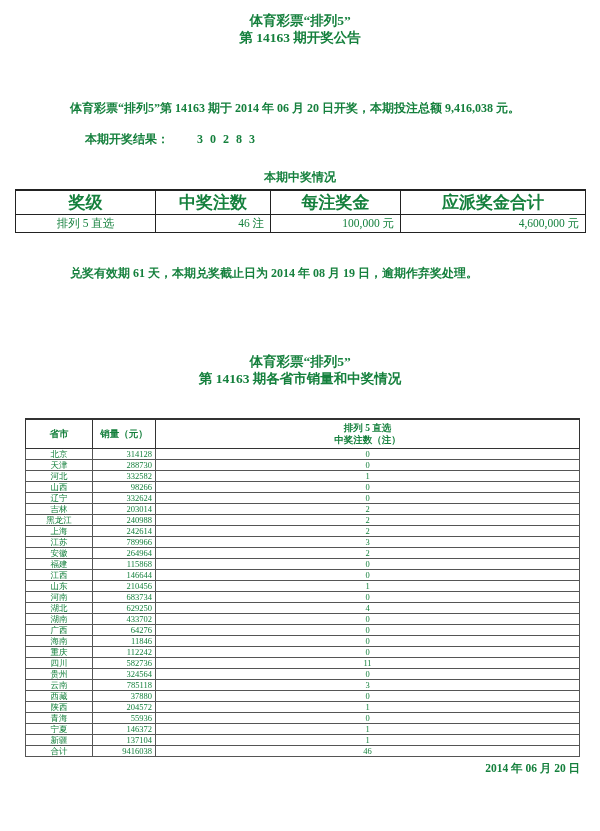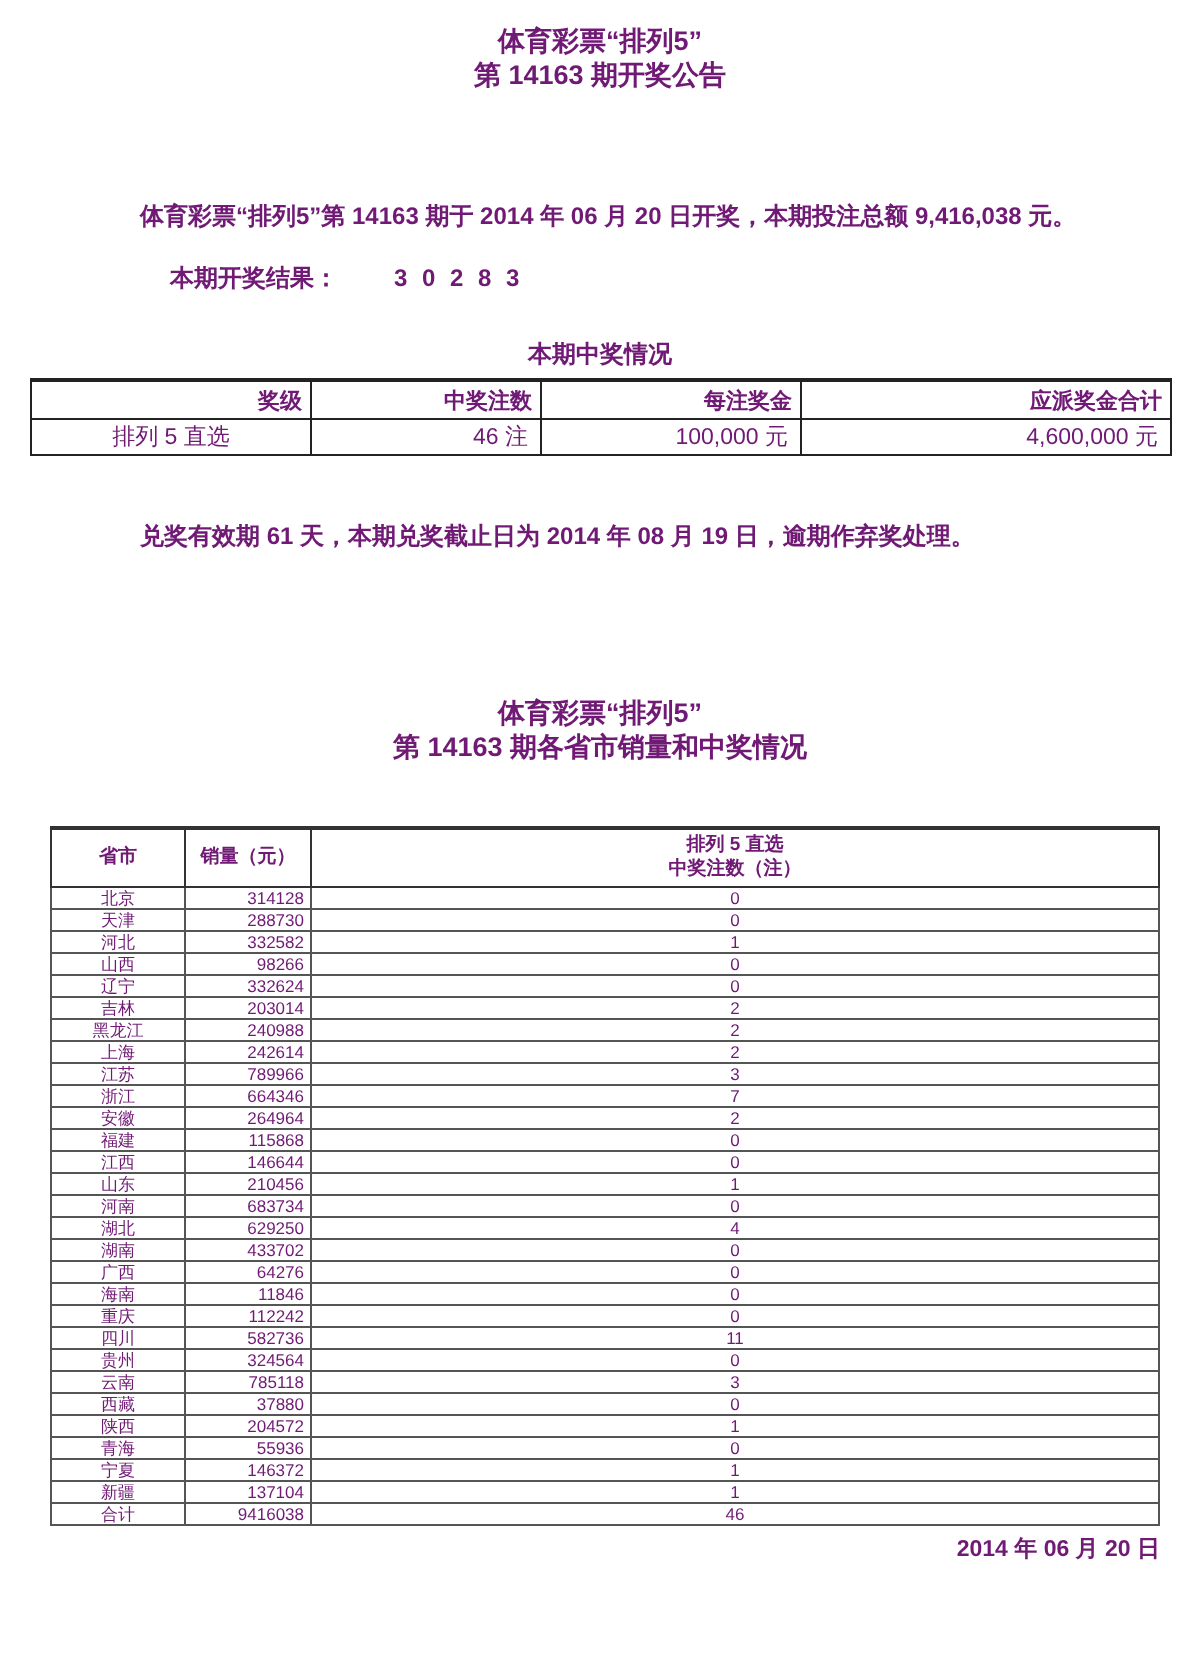--- a/index.html
+++ b/index.html
@@ -1,28 +1,28 @@
 <!DOCTYPE html>
 <html><head>
 <meta charset="utf-8">
 <style>
   html,body { margin:0; padding:0; background:#fff; }
   .page {
-    width:600px; height:831px; position:relative; background:#fff; color:#701a75;
-    font-family:Liberation Sans, sans-serif; overflow:hidden;
+    width:600px; height:831px; position:relative; background:#fff; color:#15803d;
+    font-family:Liberation Serif, serif; overflow:hidden;
   }
   .title-block { padding-top:12px; text-align:center; font-weight:bold;
     font-size:13.5px; line-height:17px; }
   .intro { margin:55px 16px 0 70px; font-weight:bold; font-size:12px; line-height:15px; }
   .result-line { margin:15px 0 0 85px; font-weight:bold; font-size:12px; }
   .result-digits { margin-left:28px; letter-spacing:2px; }
   .caption { margin-top:21px; text-align:center; font-weight:bold; font-size:12px; }
   table.t1 { margin:3px 0 0 15px; width:570px; border-collapse:collapse; table-layout:fixed; }
   table.t1 th { border:1px solid #222; border-top:2px solid #222; font-weight:bold;
-    font-size:11px; height:18px; padding:0 4px; text-align:right; }
+    font-size:17px; height:18px; padding:0 4px; text-align:center; }
   table.t1 td { border:1px solid #222; font-weight:normal; font-size:11.5px;
     height:17px; padding:0 6px; }
   table.t1 .c { text-align:center; }
   table.t1 .r { text-align:right; }
   .redeem { margin:32px 16px 0 70px; font-weight:bold; font-size:12px; }
   .title-block2 { margin-top:71px; text-align:center; font-weight:bold;
     font-size:13.5px; line-height:17px; }
   table.t2 { margin:31px 0 0 25px; width:555px; border-collapse:collapse; table-layout:fixed; }
   table.t2 th { border:1px solid #333; border-top:2px solid #333; font-weight:bold;
     font-size:9.5px; line-height:12px; padding:1px 2px; text-align:center; height:26px; }
@@ -138,25 +138,20 @@
           <td class="c">上海</td>
           <td class="r">242614</td>
           <td class="c">2</td>
         </tr>
         <tr>
           <td class="c">江苏</td>
           <td class="r">789966</td>
           <td class="c">3</td>
         </tr>
         <tr>
-          <td class="c">浙江</td>
-          <td class="r">664346</td>
-          <td class="c">7</td>
-        </tr>
-        <tr>
           <td class="c">安徽</td>
           <td class="r">264964</td>
           <td class="c">2</td>
         </tr>
         <tr>
           <td class="c">福建</td>
           <td class="r">115868</td>
           <td class="c">0</td>
         </tr>
         <tr>

